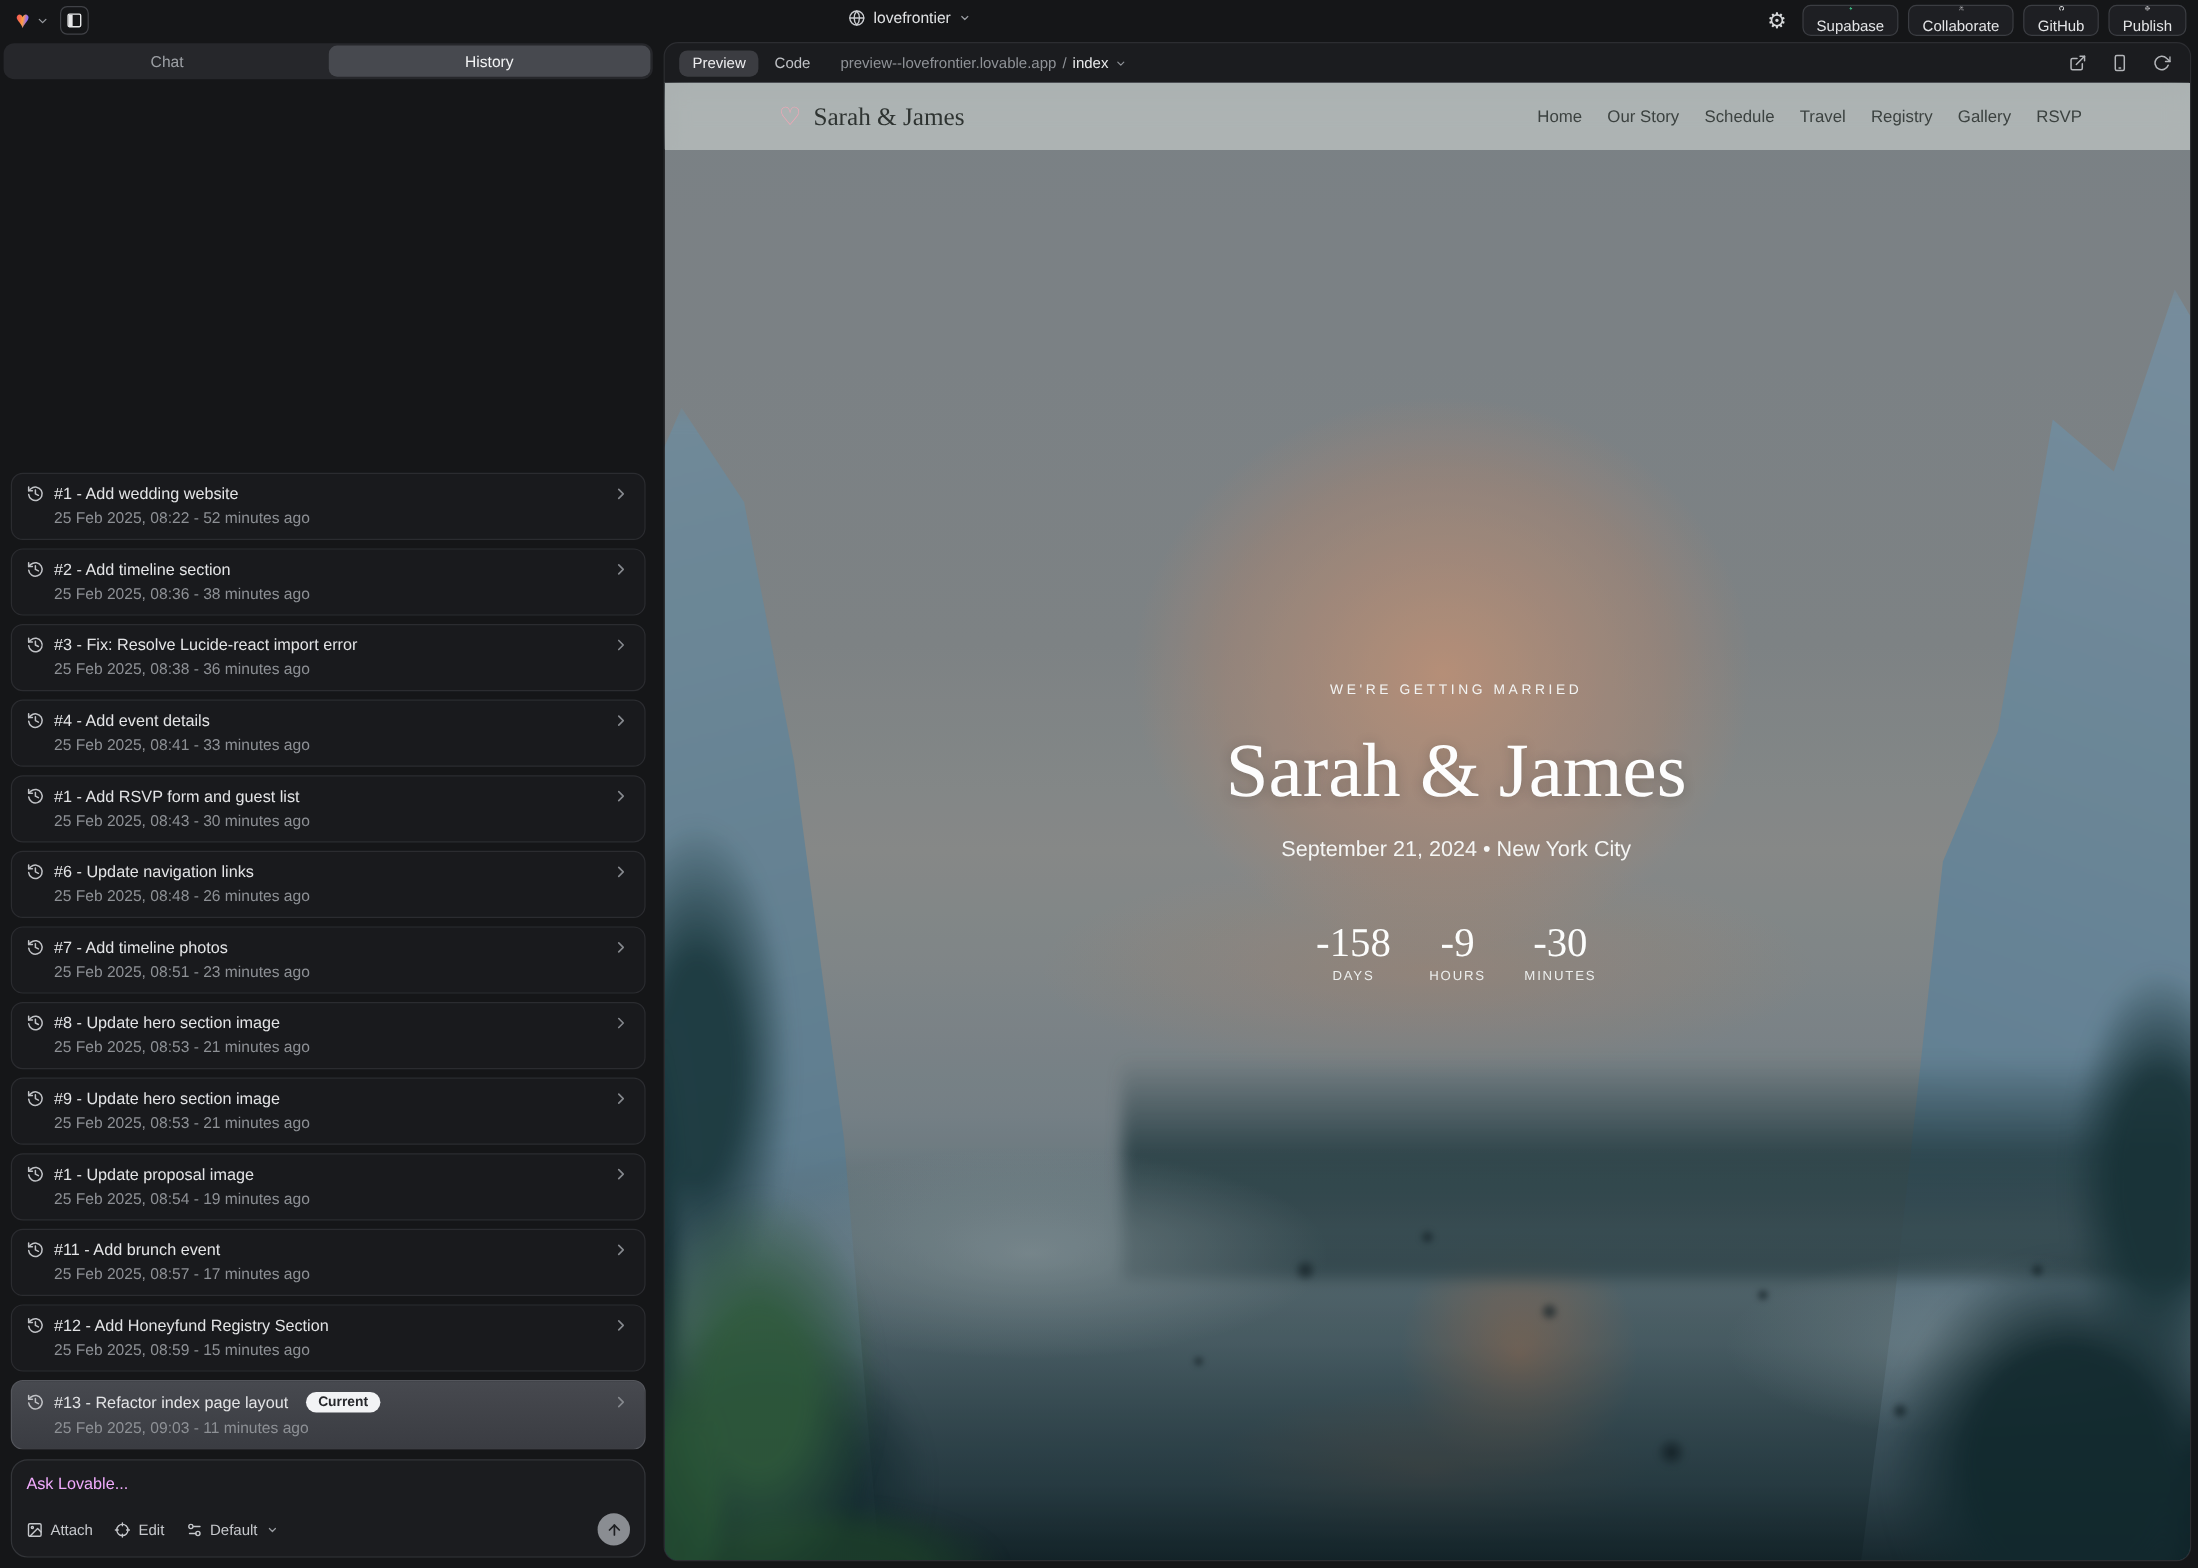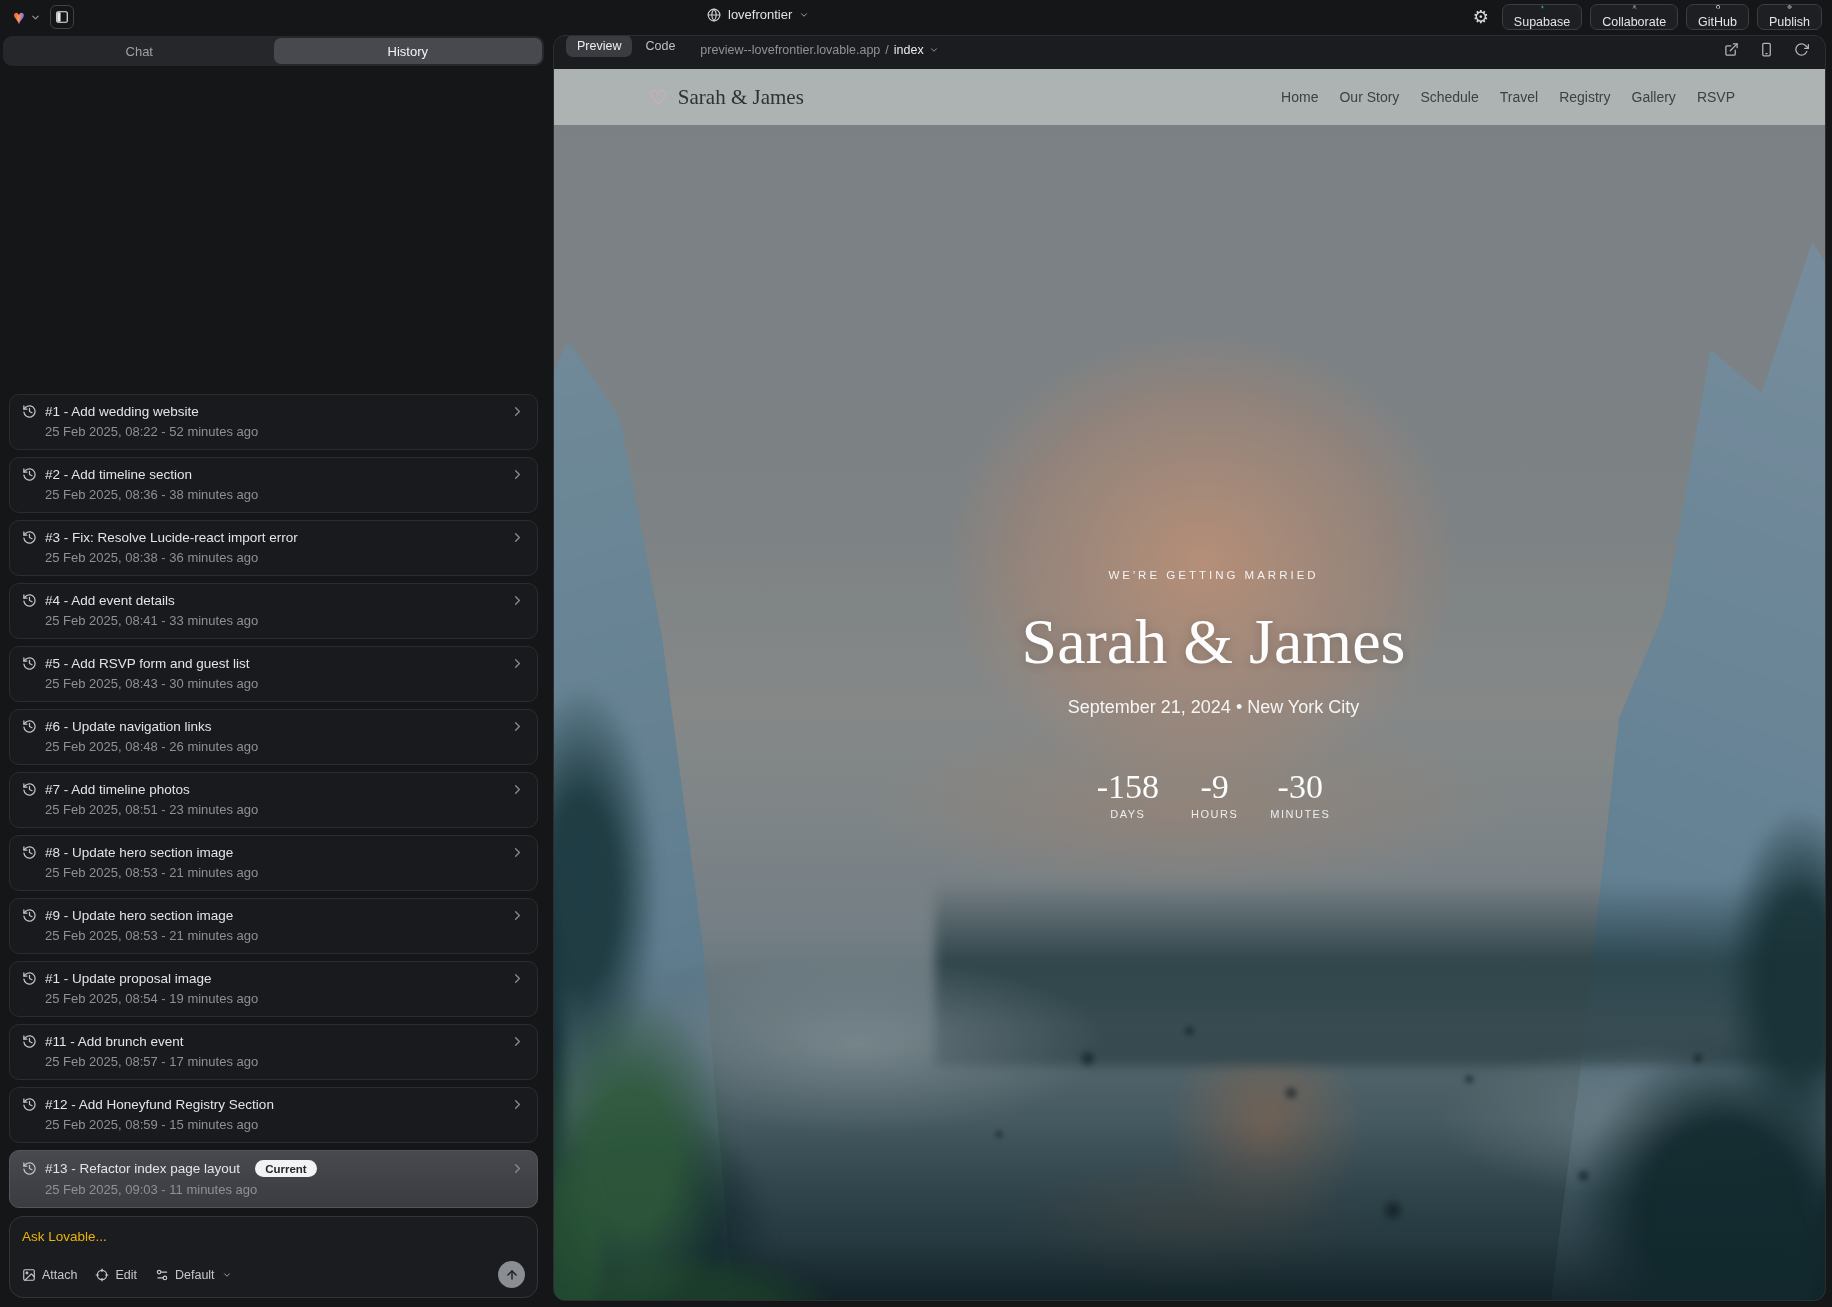--- a/index.html
+++ b/index.html
@@ -60,35 +60,35 @@
   .h-title { font-size:13.5px; color:#e3e4e6; font-weight:500; }
   .current-badge { background:#f2f3f5; color:#26272b; font-size:11.5px; font-weight:700;
     padding:2.5px 10px; border-radius:999px; margin-left:7px; }
   .h-chevron { margin-left:auto; color:#85888d; flex:none; }
   .h-time { font-size:13px; color:#8d9095; margin:5px 0 0 23px; }
 
   .composer {
     margin:8px 9px 9px; border:1px solid #333539; background:#1b1c1f;
     border-radius:14px; padding:12px 12px 9px; flex:none;
   }
-  .composer-placeholder { font-size:13.5px; color:#eab308; cursor:text; }
+  .composer-placeholder { font-size:13.5px; color:#f0abfc; cursor:text; }
   .composer-row { display:flex; align-items:center; gap:18px; margin-top:17px;
     font-size:12.5px; color:#c6c8cc; }
   .c-act { display:flex; align-items:center; gap:6px; cursor:pointer; }
   .c-act .chev { color:#9a9da2; margin-left:1px; }
   .send-btn { margin-left:auto; width:27px; height:27px; border-radius:50%;
     background:#8a8d92; display:flex; align-items:center; justify-content:center; cursor:pointer; }
 
   
   .preview-panel {
     position:absolute; left:553px; top:35px; width:1273px; height:1266px;
     border:1px solid #2c2d31; border-radius:12px; background:#1b1c1f;
     overflow:hidden; display:flex; flex-direction:column;
   }
-  .pv-toolbar { height:33px; flex:none; display:flex; align-items:flex-end; padding:0 16px 12px 12px; gap:4px; }
+  .pv-toolbar { height:33px; flex:none; display:flex; align-items:center; padding:0 16px 0 12px; gap:4px; }
   .pv-tab-preview { background:#3b3c41; border-radius:7px; padding:4px 11px; font-size:12.5px; color:#ededef; cursor:pointer; }
   .pv-tab-code { font-size:12.5px; color:#bfc1c5; padding:4px 9px; cursor:pointer; }
   .pv-url { display:flex; align-items:center; gap:5px; font-size:12.5px; margin-left:12px; cursor:pointer; }
   .pv-url-host, .pv-url-divider { color:#8f9297; }
   .pv-url-page { color:#e9eaec; }
   .pv-url .chev { color:#8f9297; }
   .pv-toolbar-right { margin-left:auto; display:flex; align-items:center; gap:20px; color:#b3b5b9; }
   .pv-icon { cursor:pointer; }
 
   
@@ -329,21 +329,21 @@
 
     <div class="h-item">
       <div class="h-title-row">
         <span class="h-icon">
           <svg width="15" height="15" viewBox="0 0 24 24" fill="none" stroke="currentColor" stroke-width="2" stroke-linecap="round" stroke-linejoin="round">
               <path d="M3 3v5h5"></path>
               <path d="M3.05 13A9 9 0 1 0 6 5.3L3 8"></path>
               <path d="M12 7v5l4 2"></path>
             </svg>
         </span>
-        <span class="h-title">#5 - Add RSVP form and guest list</span>
+        <span class="h-title">#1 - Add RSVP form and guest list</span>
 
         <span class="h-chevron">
           <svg width="15" height="15" viewBox="0 0 24 24" fill="none" stroke="currentColor" stroke-width="2.2" stroke-linecap="round" stroke-linejoin="round">
               <polyline points="9 18 15 12 9 6"></polyline>
             </svg>
         </span>
       </div>
       <div class="h-time">25 Feb 2025, 08:43 - 30 minutes ago</div>
     </div>
 

